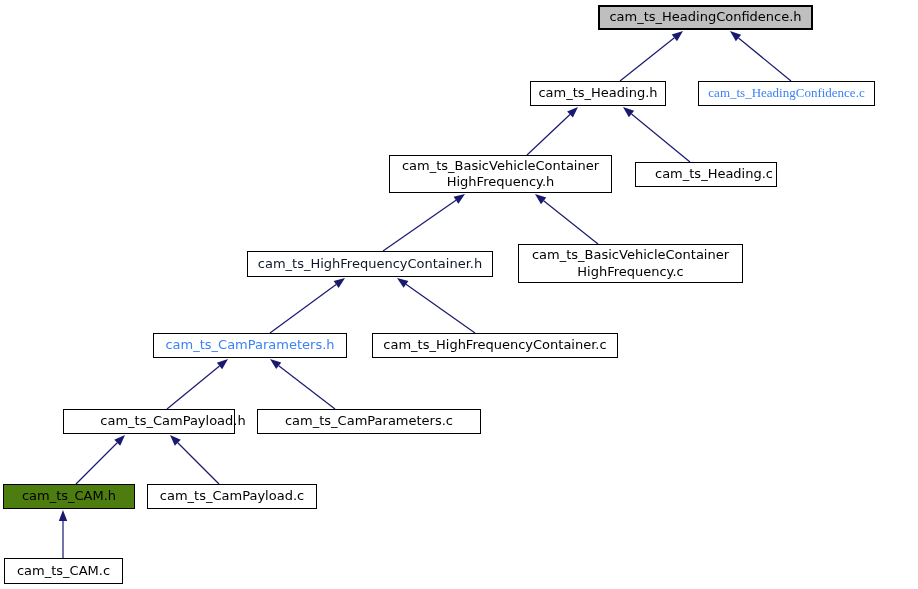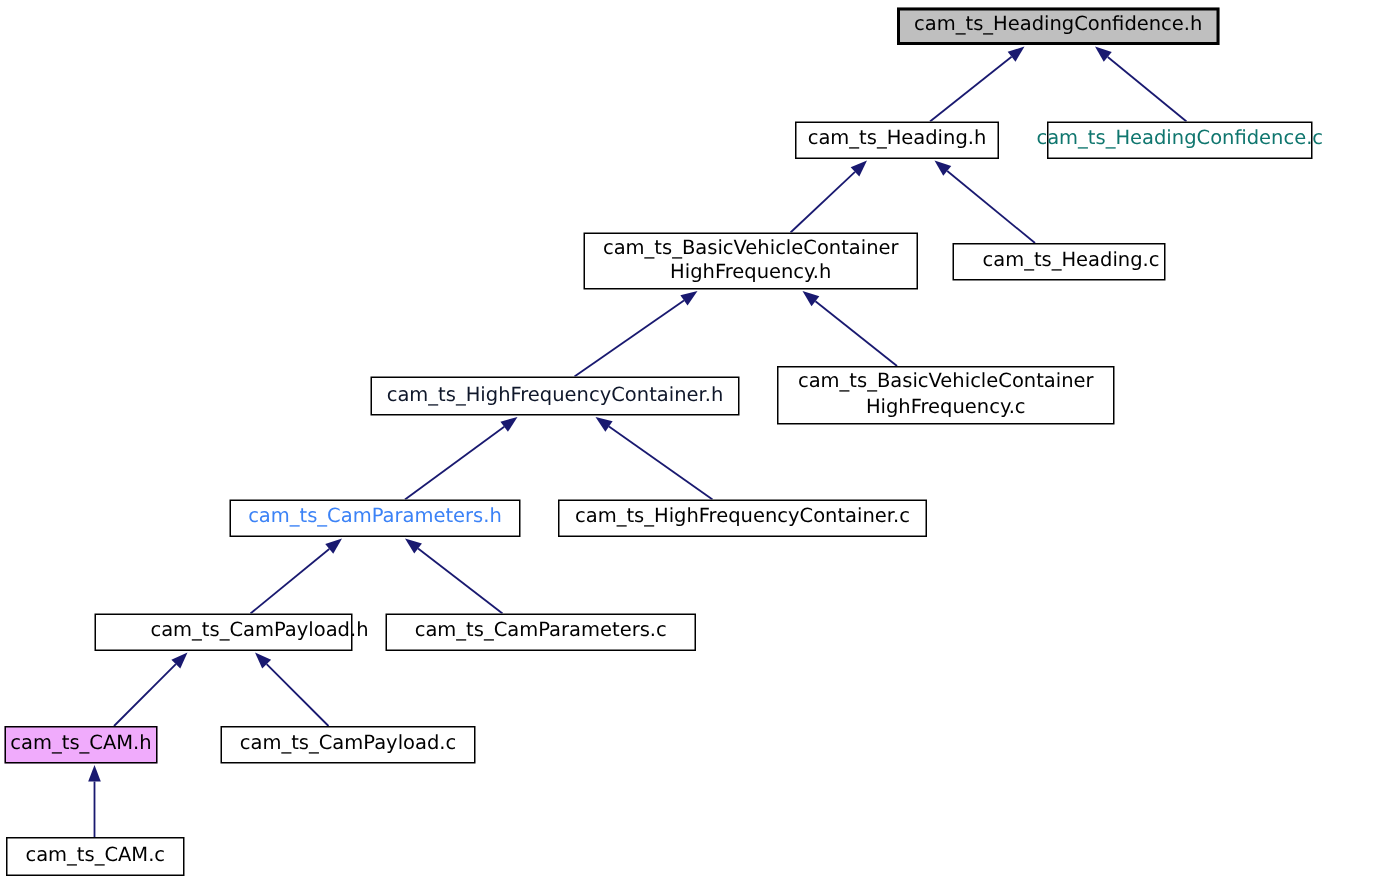--- a/index.html
+++ b/index.html
@@ -103,21 +103,21 @@
         <line x1="63" y1="558" x2="63" y2="521" stroke="#191970" stroke-width="1.2"></line>
         <polygon points="63,510 67.2,521 58.8,521" fill="#191970"></polygon>
       </g>
     </svg>
 <div class="node root" style="left: 598px; top: 5px; width: 215px; height: 25px; background: rgb(191, 191, 191); border-color: rgb(0, 0, 0); color: rgb(0, 0, 0); align-items: center;">
       <div class="lbl-line">cam_ts_HeadingConfidence.h</div>
     </div>
     <div class="node" style="left: 530px; top: 81px; width: 136px; height: 25px; background: rgb(255, 255, 255); border-color: rgb(0, 0, 0); color: rgb(0, 0, 0);">
       <div class="lbl-line">cam_ts_Heading.h</div>
     </div>
-    <div class="node" style="left: 698px; top: 81px; width: 177px; height: 25px; background: rgb(255, 255, 255); border-color: rgb(0, 0, 0); color: #0f766e;">
+    <div class="node" style="left: 698px; top: 81px; width: 177px; height: 25px; background: rgb(255, 255, 255); border-color: rgb(0, 0, 0); color: #3b82f6; font-family: Liberation Serif, serif;">
       <div class="lbl-line">cam_ts_HeadingConfidence.c</div>
     </div>
     <div class="node" style="left: 389px; top: 155px; width: 223px; height: 38px; background: rgb(255, 255, 255); border-color: rgb(0, 0, 0); color: rgb(0, 0, 0);">
       <div class="lbl-line">cam_ts_BasicVehicleContainer</div>
       <div class="lbl-line">HighFrequency.h</div>
     </div>
     <div class="node" style="left: 635px; top: 162px; width: 142px; height: 25px; background: rgb(255, 255, 255); border-color: rgb(0, 0, 0); color: rgb(0, 0, 0); padding-left: 16px;">
       <div class="lbl-line">cam_ts_Heading.c</div>
     </div>
     <div class="node" style="left: 247px; top: 251px; width: 246px; height: 26px; background: rgb(255, 255, 255); border-color: rgb(0, 0, 0); color: #0f172a;">
@@ -129,24 +129,24 @@
     </div>
     <div class="node" style="left: 153px; top: 333px; width: 194px; height: 25px; background: rgb(255, 255, 255); border-color: rgb(0, 0, 0); color: #3b82f6;">
       <div class="lbl-line">cam_ts_CamParameters.h</div>
     </div>
     <div class="node" style="left: 372px; top: 333px; width: 246px; height: 25px; background: rgb(255, 255, 255); border-color: rgb(0, 0, 0); color: rgb(0, 0, 0);">
       <div class="lbl-line">cam_ts_HighFrequencyContainer.c</div>
     </div>
     <div class="node" style="left: 63px; top: 409px; width: 172px; height: 25px; background: rgb(255, 255, 255); border-color: rgb(0, 0, 0); color: rgb(0, 0, 0); padding-left: 48px;">
       <div class="lbl-line">cam_ts_CamPayload.h</div>
     </div>
-    <div class="node" style="left: 257px; top: 409px; width: 207px; height: 25px; background: rgb(255, 255, 255); border-color: rgb(0, 0, 0); color: rgb(0, 0, 0);">
+    <div class="node" style="left: 257px; top: 409px; width: 224px; height: 25px; background: rgb(255, 255, 255); border-color: rgb(0, 0, 0); color: rgb(0, 0, 0);">
       <div class="lbl-line">cam_ts_CamParameters.c</div>
     </div>
-    <div class="node" style="left: 3px; top: 484px; width: 102px; height: 25px; background: #f0abfc; border-color: rgb(0, 0, 0); color: rgb(0, 0, 0);">
+    <div class="node" style="left: 3px; top: 484px; width: 132px; height: 25px; background: #4d7c0f; border-color: rgb(0, 0, 0); color: rgb(0, 0, 0);">
       <div class="lbl-line">cam_ts_CAM.h</div>
     </div>
     <div class="node" style="left: 147px; top: 484px; width: 170px; height: 25px; background: rgb(255, 255, 255); border-color: rgb(0, 0, 0); color: rgb(0, 0, 0);">
       <div class="lbl-line">cam_ts_CamPayload.c</div>
     </div>
     <div class="node" style="left: 4px; top: 558px; width: 119px; height: 26px; background: rgb(255, 255, 255); border-color: rgb(0, 0, 0); color: rgb(0, 0, 0);">
       <div class="lbl-line">cam_ts_CAM.c</div>
     </div>
   </div>
 

